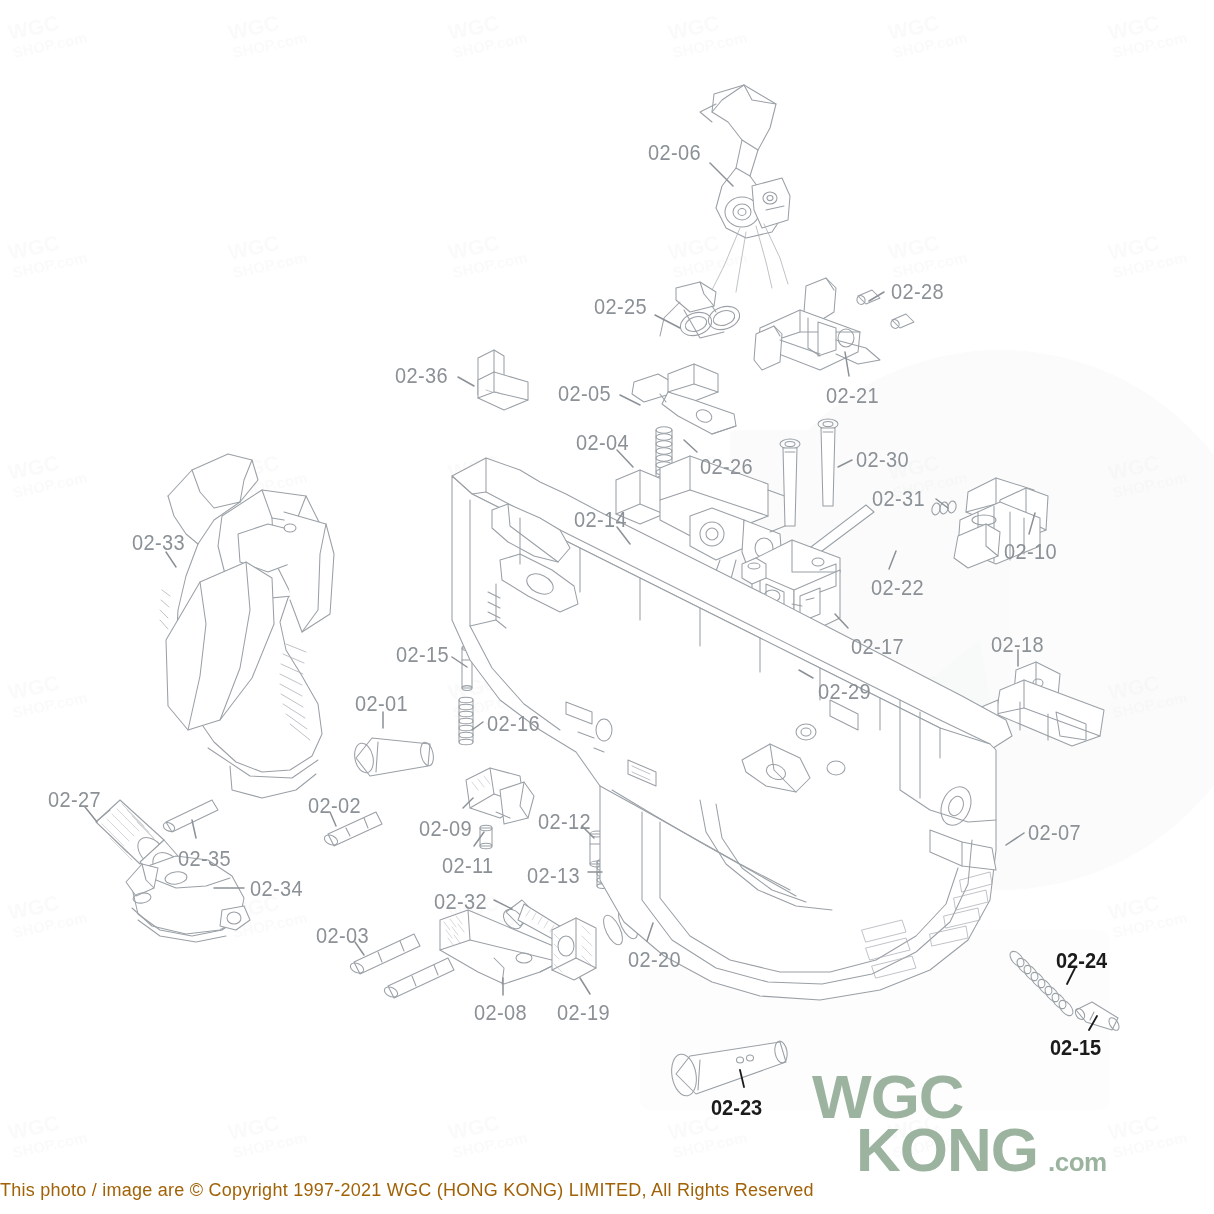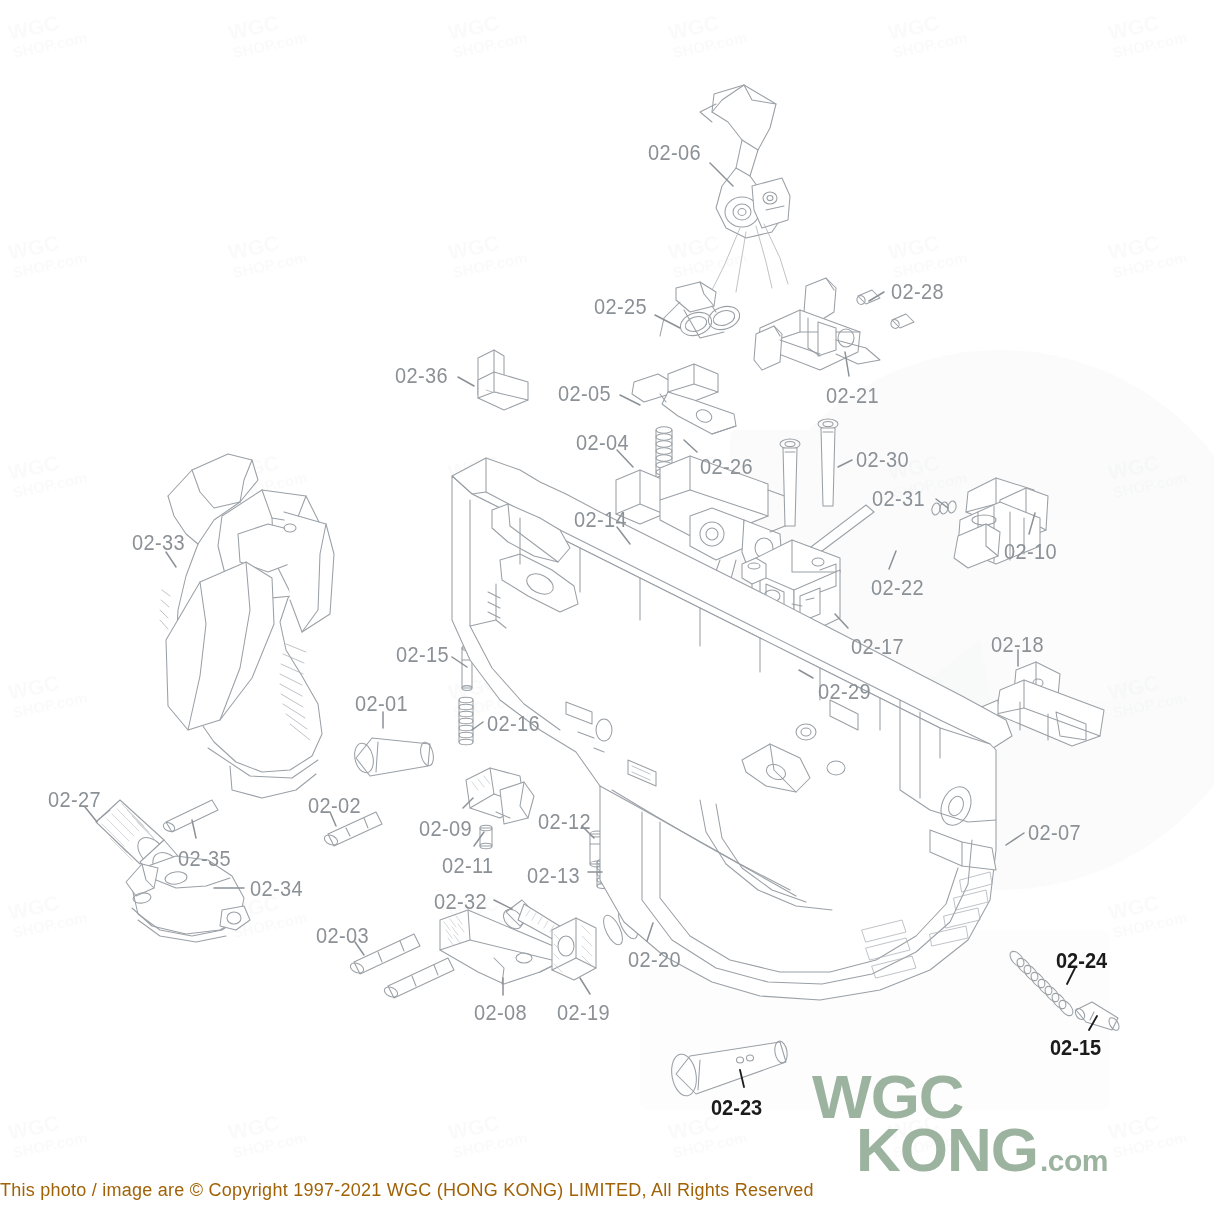--- a/index.html
+++ b/index.html
@@ -44,21 +44,21 @@
   #leaders{position:absolute;inset:0;pointer-events:none;}
   #leaders line{stroke:#8b9196;stroke-width:1.5;stroke-linecap:round;}
   #leaders line.dark{stroke:#1b1b1b;stroke-width:1.8;}
 
   
   #brand{position:absolute;left:812px;top:1070px;user-select:none;}
   .brand-row{font-family:"Liberation Sans", sans-serif;color:#9cb3a0;font-weight:700;line-height:.86;}
   #brand-wgc{font-size:62px;letter-spacing:-1px;transform:scaleX(1.02);transform-origin:left center;}
   #brand-shop-row{display:flex;align-items:baseline;padding-left:44px;}
   #brand-shop{font-size:62px;letter-spacing:-1px;}
-  #brand-com{font-size:30px;letter-spacing:-.5px;margin-left:2px;}
+  #brand-com{font-size:26px;letter-spacing:-.5px;margin-left:10px;}
 
   #copyright{
     position:absolute;left:0;top:1180px;width:1214px;
     font-family:"Liberation Sans", sans-serif;font-size:18px;color:#a16207;letter-spacing:.25px;
     user-select:none;
   }
 </style>
 </head>
 <body>
 

